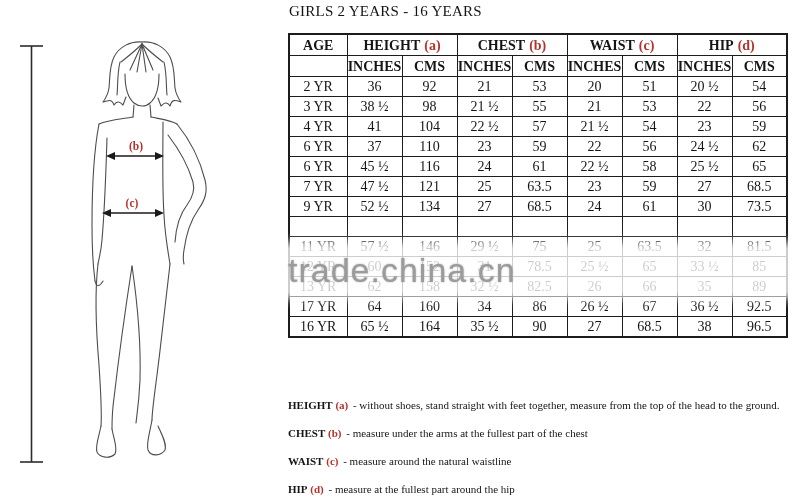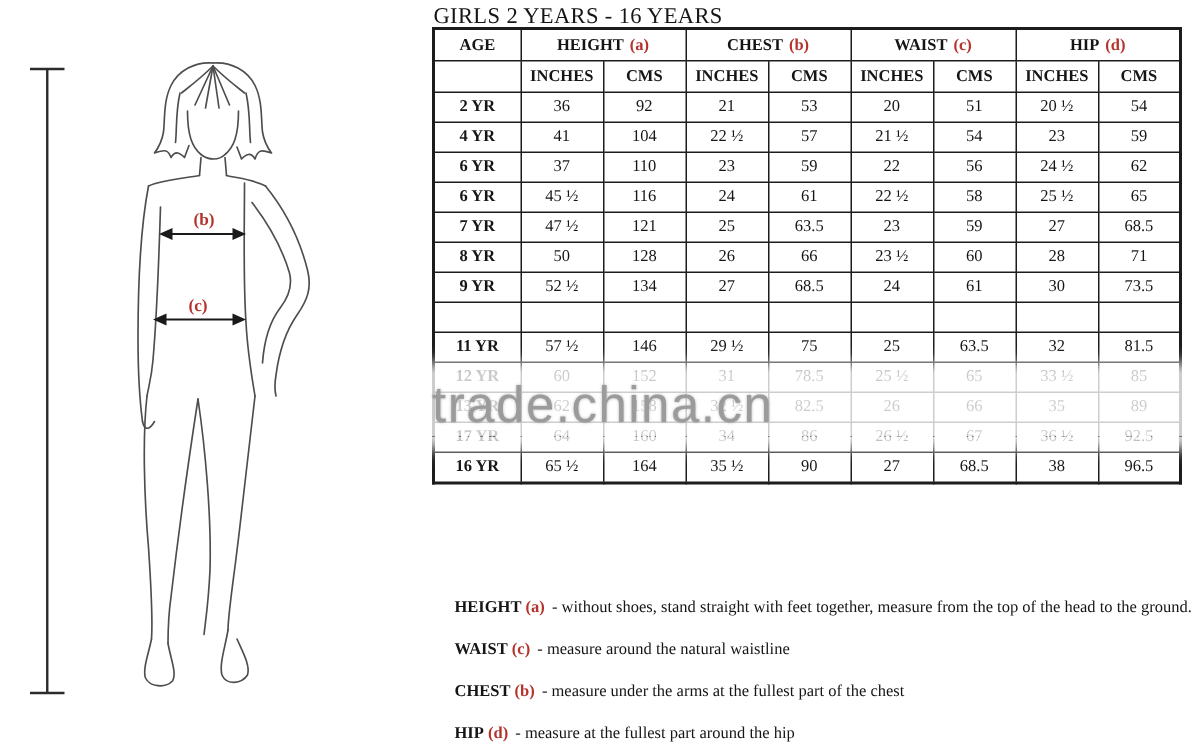--- a/index.html
+++ b/index.html
@@ -3,39 +3,39 @@
 <meta charset="utf-8">
 <style>
   html,body{margin:0;padding:0;background:#fff;}
   #canvas{position:relative;width:800px;height:500px;background:#ffffff;overflow:hidden;
           font-family:"Liberation Serif",serif;color:#151515;}
 
   
   .page-title{position:absolute;left:289px;top:3px;font-size:15px;font-weight:normal;letter-spacing:.25px;}
 
   
-  table.size-chart{position:absolute;left:288px;top:18px;width:498px;border-collapse:collapse;
-                   table-layout:fixed;font-size:11px;border:2px solid #1c1c1c;}
+  table.size-chart{position:absolute;left:288px;top:33px;width:498px;border-collapse:collapse;
+                   table-layout:fixed;font-size:14px;border:2px solid #1c1c1c;}
   .size-chart th,.size-chart td{border:1px solid #1c1c1c;text-align:center;vertical-align:middle;
                    padding:0;height:19px;line-height:19px;overflow:hidden;}
   .size-chart thead th{font-weight:bold;height:20px;}
-  .size-chart td.age{font-weight:bold;margin-top:24px;}
+  .size-chart td.age{font-weight:normal;margin-top:24px;}
   .red{color:#b5332c;}
   .note-gap{margin-left:4px;}
 
   
   .watermark{position:absolute;left:276px;top:221px;width:524px;height:41px;
              background:rgba(255,255,255,.78);box-shadow:0 0 10px 8px rgba(255,255,255,.85);
              display:flex;align-items:center;margin-top:29px;}
   .watermark span{font-family:"Liberation Sans",sans-serif;font-size:34px;color:#9b9b9b;
              letter-spacing:1px;margin-left:12px;text-shadow:0 0 2px rgba(150,150,150,.75);}
 
   
   .footnotes{position:absolute;left:288px;top:399px;font-size:11px;white-space:nowrap;}
-  .footnote{margin-bottom:15px;line-height:13px;margin-left:15px;}
+  .footnote{margin-bottom:15px;line-height:13px;}
   .footnote .term{font-weight:bold;}
   .footnote .note{font-weight:bold;color:#b5332c;margin-right:2px;}
 
   
   svg.figure{position:absolute;left:0;top:0;}
 </style>
 </head>
 <body>
 
 <div id="canvas">
@@ -143,20 +143,31 @@
           <td>36</td>
           <td>92</td>
           <td>21</td>
           <td>53</td>
           <td>20</td>
           <td>51</td>
           <td>20 ½</td>
           <td>54</td>
         </tr>
         <tr>
+          <td class="age">3 YR</td>
+          <td>38 ½</td>
+          <td>98</td>
+          <td>21 ½</td>
+          <td>55</td>
+          <td>21</td>
+          <td>53</td>
+          <td>22</td>
+          <td>56</td>
+        </tr>
+        <tr>
           <td class="age">4 YR</td>
           <td>41</td>
           <td>104</td>
           <td>22 ½</td>
           <td>57</td>
           <td>21 ½</td>
           <td>54</td>
           <td>23</td>
           <td>59</td>
         </tr>
@@ -187,31 +198,20 @@
           <td>47 ½</td>
           <td>121</td>
           <td>25</td>
           <td>63.5</td>
           <td>23</td>
           <td>59</td>
           <td>27</td>
           <td>68.5</td>
         </tr>
         <tr>
-          <td class="age">8 YR</td>
-          <td>50</td>
-          <td>128</td>
-          <td>26</td>
-          <td>66</td>
-          <td>23 ½</td>
-          <td>60</td>
-          <td>28</td>
-          <td>71</td>
-        </tr>
-        <tr>
           <td class="age">9 YR</td>
           <td>52 ½</td>
           <td>134</td>
           <td>27</td>
           <td>68.5</td>
           <td>24</td>
           <td>61</td>
           <td>30</td>
           <td>73.5</td>
         </tr>
@@ -283,18 +283,18 @@
         </tr>
       </tbody>
   </table>
 
   <div class="watermark">
     <span>trade.china.cn</span>
   </div>
 
   <div class="footnotes">
     <div class="footnote"><span class="term">HEIGHT</span> <span class="note">(a)</span> <span>- without shoes, stand straight with feet together, measure from the top of the head to the ground.</span></div>
+    <div class="footnote"><span class="term">CHEST</span> <span class="note">(b)</span> <span>- measure under the arms at the fullest part of the chest</span></div>
     <div class="footnote"><span class="term">WAIST</span> <span class="note">(c)</span> <span>- measure around the natural waistline</span></div>
-    <div class="footnote"><span class="term">CHEST</span> <span class="note">(b)</span> <span>- measure under the arms at the fullest part of the chest</span></div>
     <div class="footnote"><span class="term">HIP</span> <span class="note">(d)</span> <span>- measure at the fullest part around the hip</span></div>
   </div>
 
 </div>
 
 </body></html>

